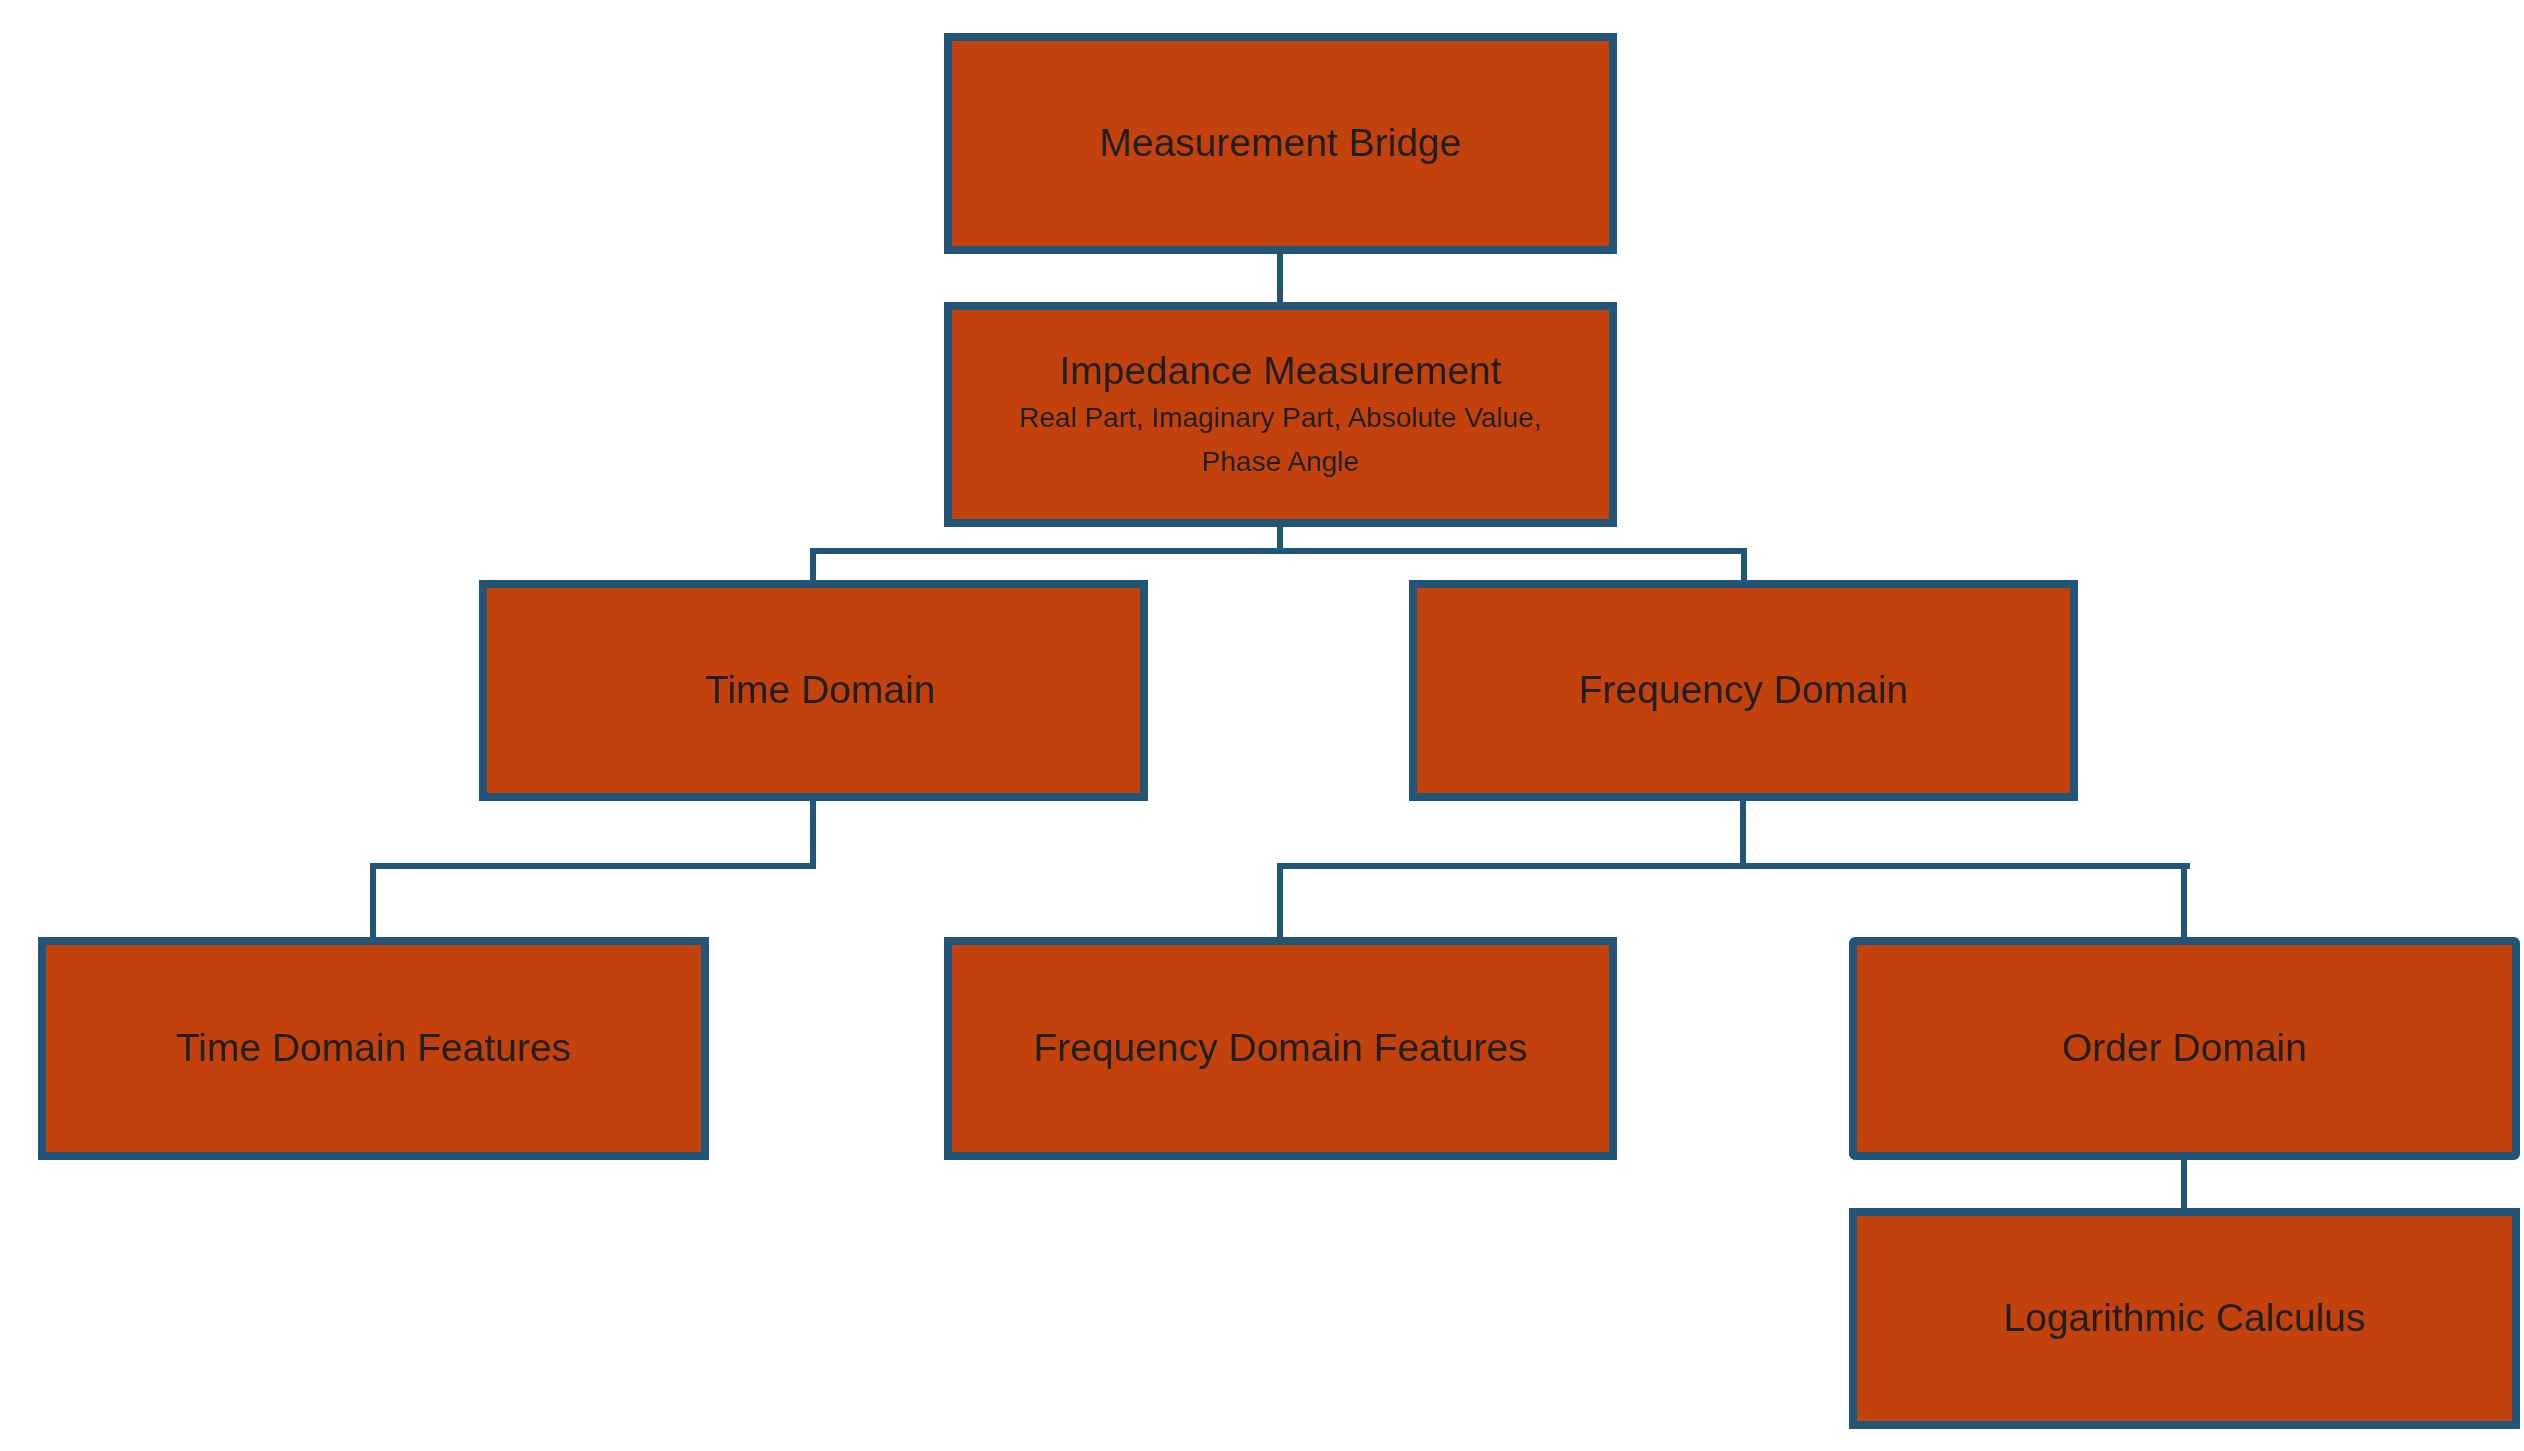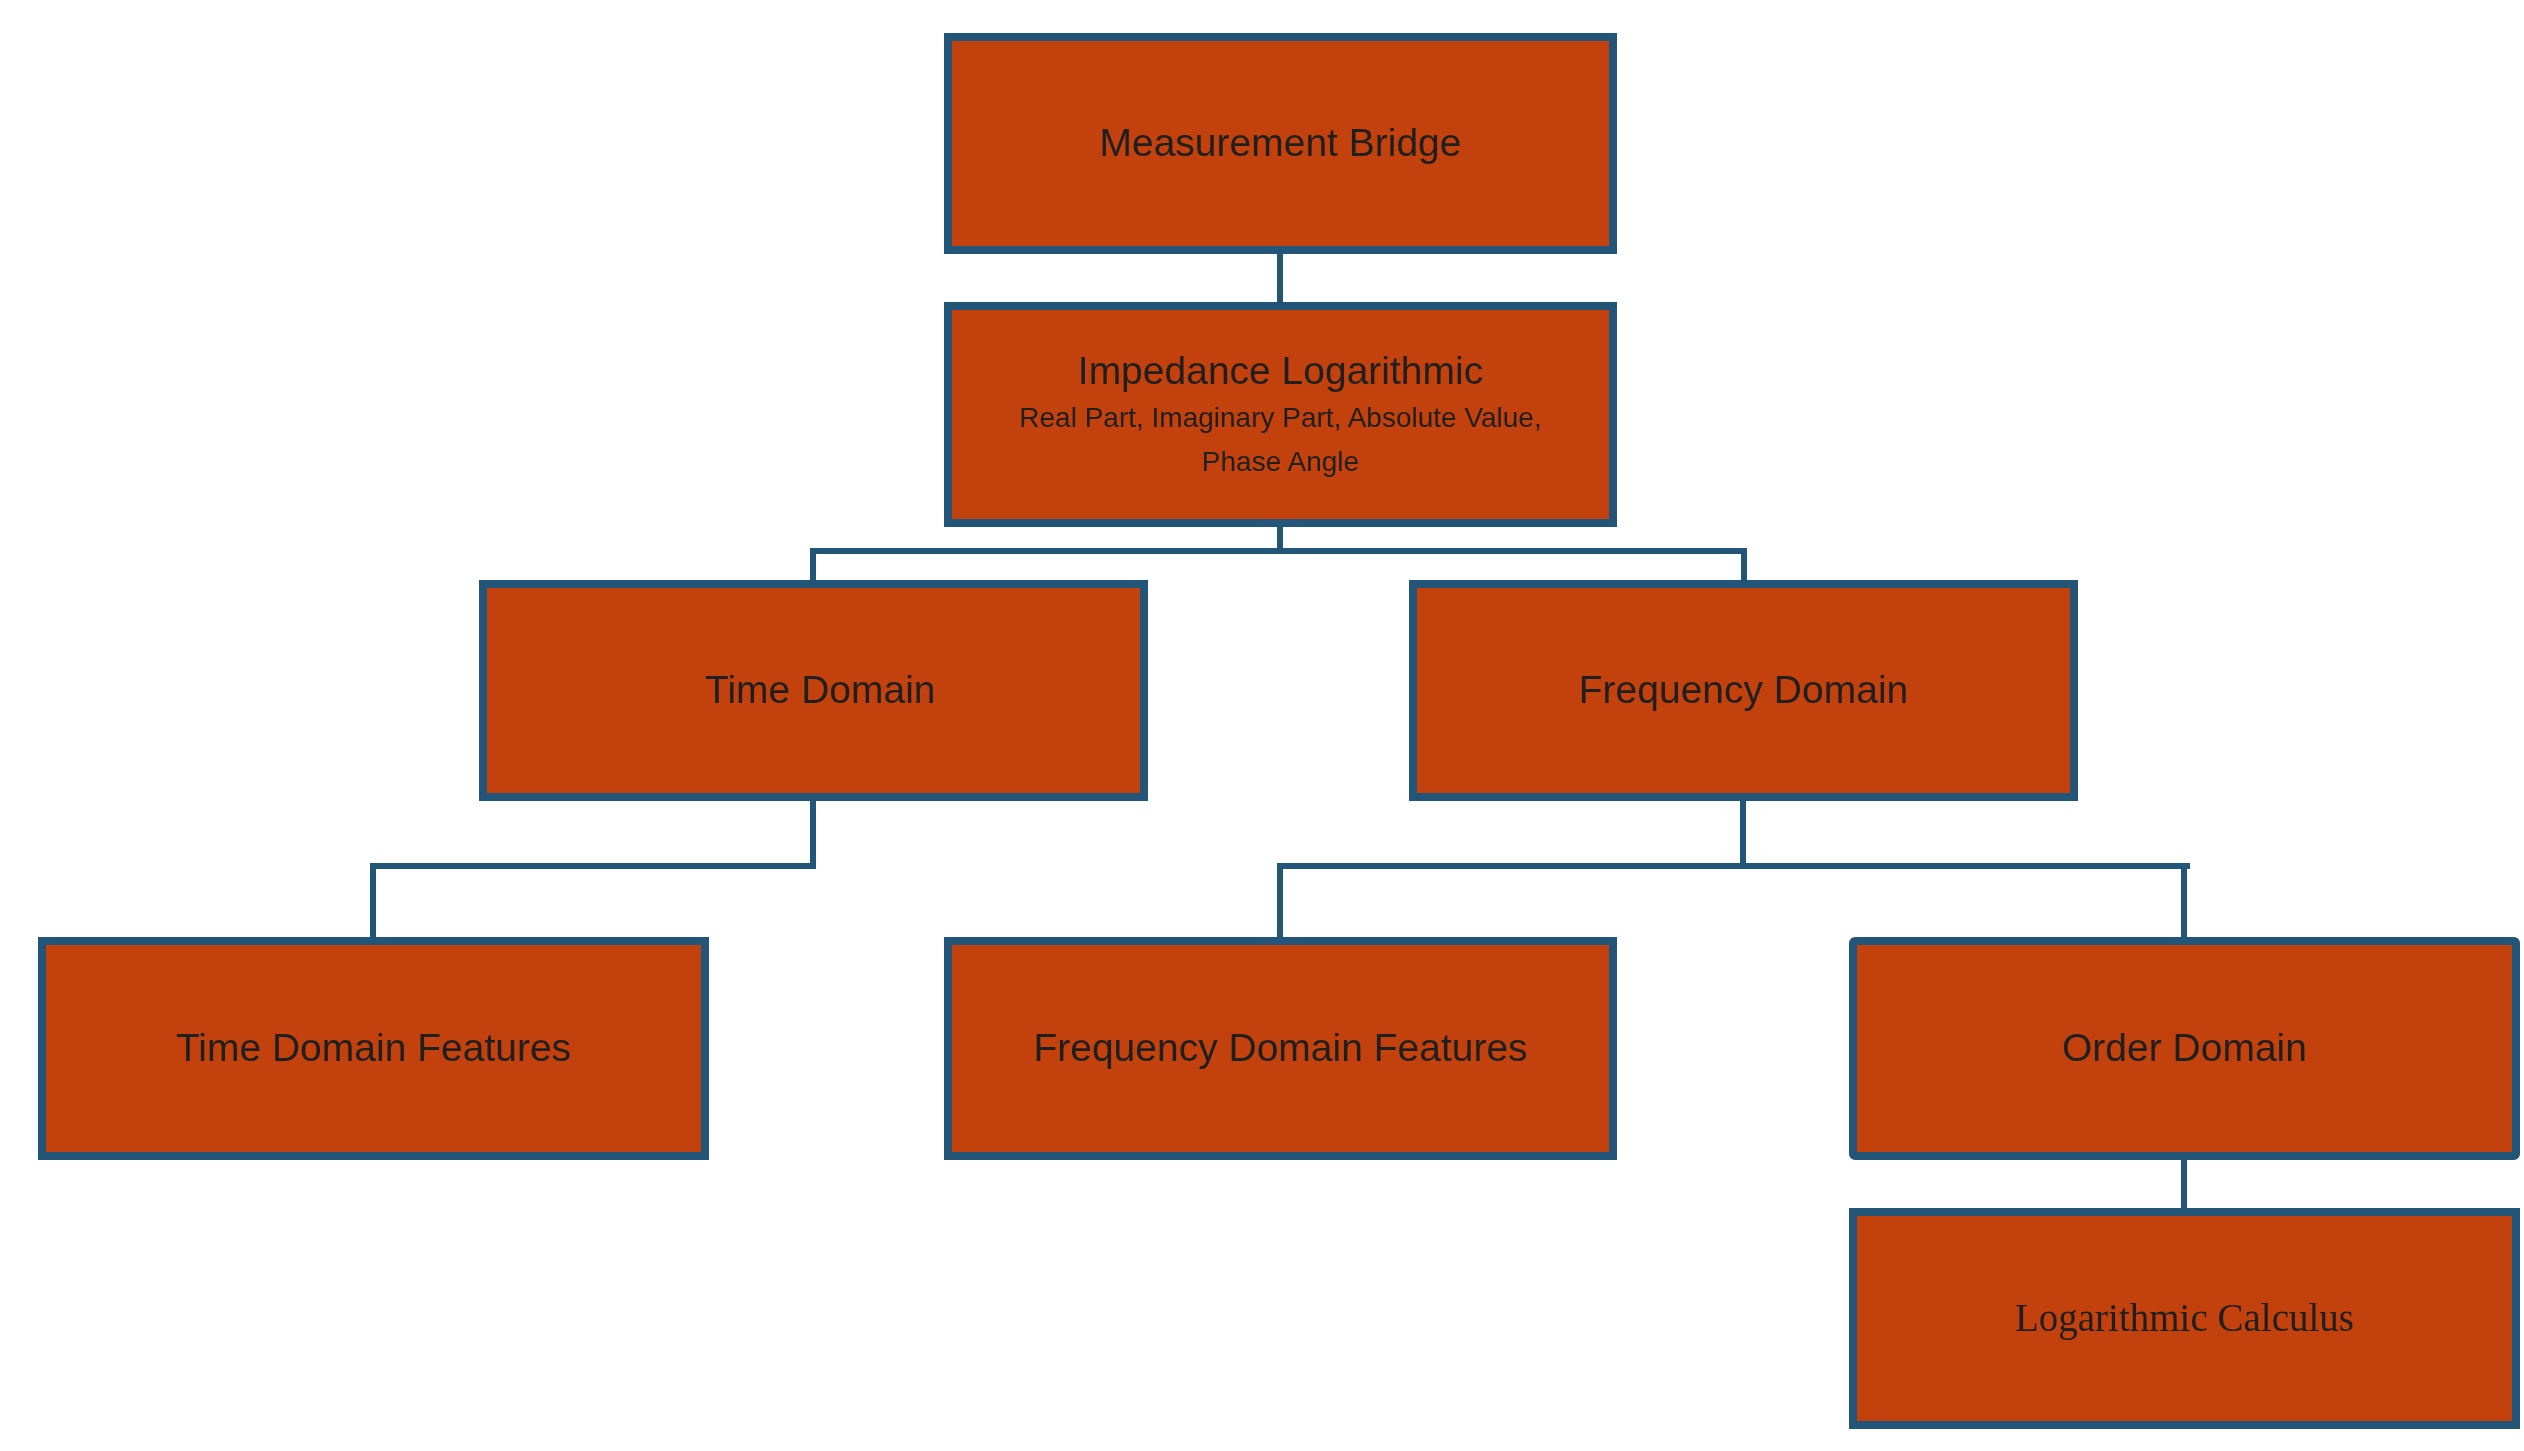--- a/index.html
+++ b/index.html
@@ -41,21 +41,21 @@
   }
 
   
   #n-measurement-bridge      {left:944px; top:33px;   width:673px; height:221px;}
   #n-impedance-calculation   {left:944px; top:302px;  width:673px; height:225px;}
   #n-time-domain             {left:479px;  top:580px;  width:669px; height:221px;padding-left:29px;}
   #n-frequency-domain        {left:1409px; top:580px;  width:669px; height:221px;}
   #n-time-domain-features    {left:38px;   top:937px; width:671px; height:223px;}
   #n-frequency-domain-features{left:944px;top:937px; width:673px; height:223px;}
   #n-order-domain            {left:1849px; top:937px; width:671px; height:223px;border-radius:6px;}
-  #n-logarithmic-calculus    {left:1849px; top:1208px; width:671px; height:221px;font-family:Liberation Serif, serif;}
+  #n-logarithmic-calculus    {left:1849px; top:1208px; width:671px; height:221px;}
 
   
   #e1 {left:1277px; top:251px;  width:6px;    height:57px;}
   #e2 {left:1277px; top:524px;  width:6px;    height:30px;}
   #e3 {left:810px;  top:548px;  width:937px; height:6px;}
   #e4 {left:810px;  top:548px;  width:6px;    height:38px;}
   #e5 {left:1741px; top:548px;  width:6px;    height:38px;}
   #e6 {left:810px;  top:798px;  width:6px;    height:71px;}
   #e7 {left:370px;  top:863px; width:446px;  height:6px;}
   #e8 {left:370px;  top:863px; width:6px;    height:79px;}
@@ -82,21 +82,21 @@
   <div class="edge" id="e10"></div>
   <div class="edge" id="e11"></div>
   <div class="edge" id="e12"></div>
   <div class="edge" id="e13"></div>
 
   <div class="node" id="n-measurement-bridge">
     <div class="node-label">Measurement Bridge</div>
   </div>
 
   <div class="node" id="n-impedance-calculation">
-    <div class="node-label">Impedance Logarithmic</div>
+    <div class="node-label">Impedance Measurement</div>
     <div class="node-sublabel">Real Part, Imaginary Part, Absolute Value,
 Phase Angle</div>
   </div>
 
   <div class="node" id="n-time-domain">
     <div class="node-label">Time Domain</div>
   </div>
 
   <div class="node" id="n-frequency-domain">
     <div class="node-label">Frequency Domain</div>

